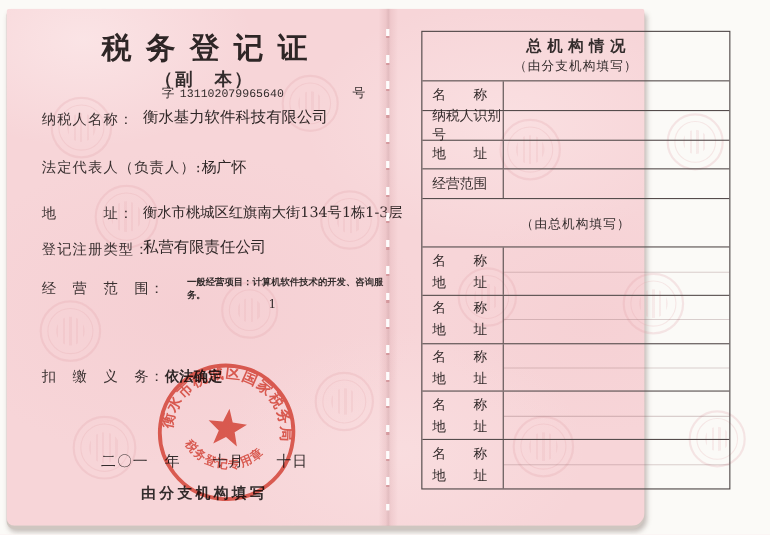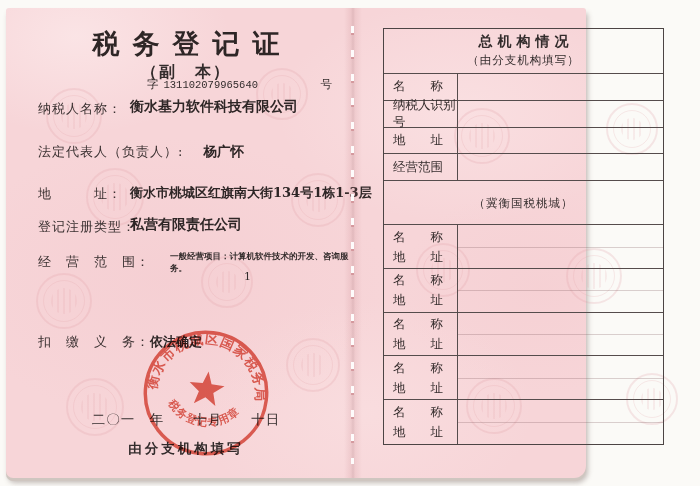--- a/index.html
+++ b/index.html
@@ -33,21 +33,21 @@
   .abs { position:absolute; }
   .title { left:24px; top:18px; width:312px; text-align:center; font-size:27px; font-weight:700;
            letter-spacing:13px; text-indent:13px; color:#2e2626; }
   .subtitle { left:24px; top:54px; width:312px; text-align:center; font-size:16px; font-weight:700; letter-spacing:2px; }
   .certno { left:134px; top:69px; width:192px; display:flex; align-items:baseline; font-size:11.5px; }
   .certno .pfx { font-weight:700; letter-spacing:1px; }
   .certno .zi { margin-left:7px; }
   .certno .num { margin-left:5px; font-family:"Liberation Mono","DejaVu Sans Mono",monospace; font-size:10.5px; letter-spacing:0; }
   .certno .hao { margin-left:auto; }
   .flabel { font-size:13px; letter-spacing:1px; color:#3a3131; }
-  .fvalue { font-weight:700; color:#2e2626; }
+  .fvalue { font-weight:400; color:#2e2626; }
   .scope-val { font-size:8.5px; font-weight:700; letter-spacing:0; }
   .inline-row { display:flex; align-items:baseline; }
   .centerblk { left:24px; width:312px; text-align:center; }
 
   
   .rtable { left:377px; top:20px; width:281px; height:417px; border:1.5px solid #4c4444;
             display:flex; flex-direction:column; background:transparent; }
   .thead { border-bottom:1px solid #554c4c; display:flex; flex-direction:column; justify-content:center; align-items:center; }
   .thead .h1 { font-size:14px; font-weight:700; letter-spacing:5px; text-indent:5px; }
   .thead .h2 { font-size:11.5px; letter-spacing:1px; margin-top:2px; }
@@ -91,21 +91,21 @@
 
     <div class="abs certno">
       <span class="zi">字</span>
       <span class="num">131102079965640</span>
       <span class="hao">号</span>
     </div>
 
     <div class="abs flabel" style="left:32px;top:92px;">纳税人名称：</div>
     <div class="abs fvalue" style="left:124px;top:90px;font-size:14px;">衡水基力软件科技有限公司</div>
 
-    <div class="abs inline-row" style="left:32px;top:135px;gap:20px;">
+    <div class="abs inline-row" style="left:32px;top:135px;">
       <span class="flabel">法定代表人（负责人）:</span>
       <span class="fvalue" style="font-size:13.5px;">杨广怀</span>
     </div>
 
     <div class="abs flabel" style="left:32px;top:177px;">地　　　址：</div>
     <div class="abs fvalue" style="left:124px;top:176px;font-size:13px;">衡水市桃城区红旗南大街134号1栋1-3层</div>
 
     <div class="abs flabel" style="left:32px;top:210px;">登记注册类型：</div>
     <div class="abs fvalue" style="left:124px;top:208px;font-size:14px;">私营有限责任公司</div>
 
@@ -156,21 +156,21 @@
       <div class="trow h-27">
         <div class="tlabel">地　　址</div>
         <div class="tvalue"></div>
       </div>
       <div class="trow h-27">
         <div class="tlabel">经营范围</div>
         <div class="tvalue"></div>
       </div>
 
       <div class="thead h-44" style="border-top:none;border-bottom:1px solid #554c4c;">
-        <div class="h2">（冀衡国税桃城）</div>
+        <div class="h2">（由总机构填写）</div>
       </div>
 
       <div class="trow tgroup h-44">
         <div class="tlabel">
           <div>名　　称</div>
           <div>地　　址</div>
         </div>
         <div class="tvalue"></div>
       </div>
       <div class="trow tgroup h-44">

